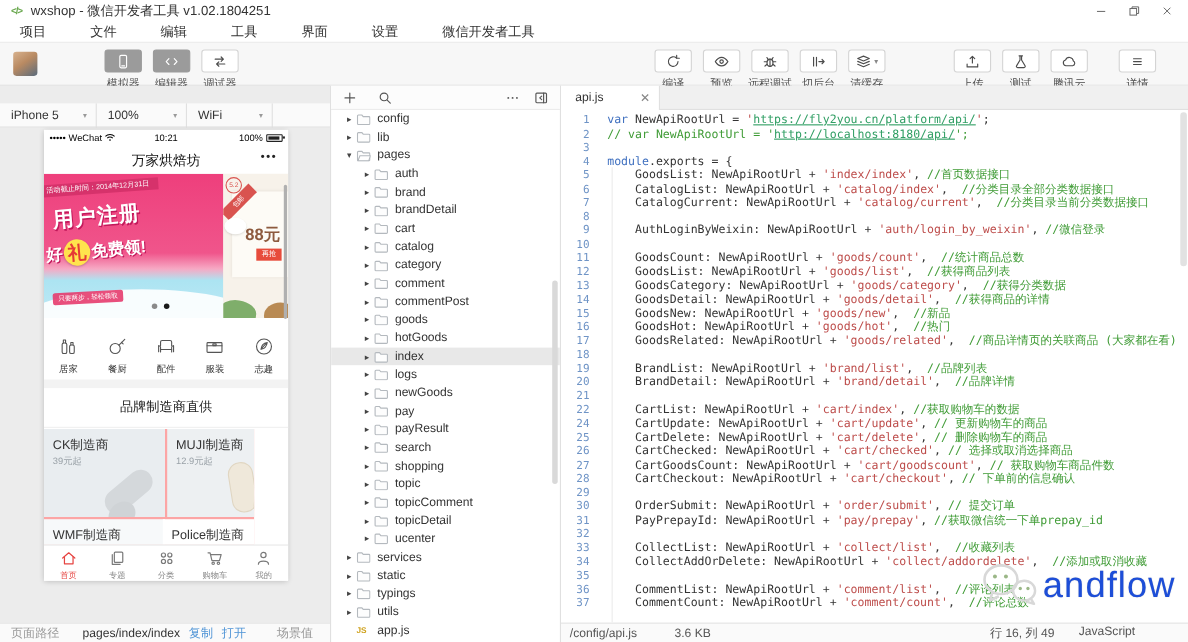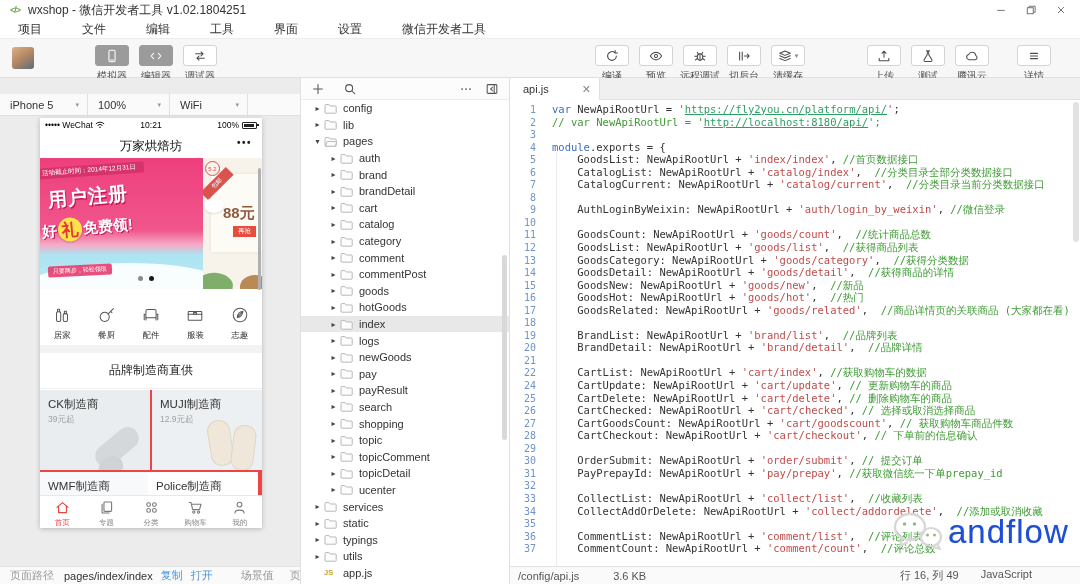--- a/index.html
+++ b/index.html
@@ -69,42 +69,42 @@
   #bn-leaf{position:absolute;left:-4px;bottom:-6px;width:34px;height:22px;background:#7fae6b;border-radius:50% 50% 0 0;transform:rotate(8deg)}
   #bn-bowl{position:absolute;right:-8px;bottom:-10px;width:30px;height:24px;background:#b98a53;border-radius:50%}
   #bn-dots{position:absolute;left:0;right:10px;bottom:5px;text-align:center}
   #bn-dots i{display:inline-block;width:5px;height:5px;border-radius:50%;margin:0 3px}
   #p-cats{position:absolute;left:0;top:182px;width:222px;height:45px;display:flex;background:#fff}
   .cat{flex:1;text-align:center;padding-top:4px;cursor:pointer}
   .cat svg{width:22px;height:22px;stroke:#555;fill:none;stroke-width:1.1;stroke-linecap:round;stroke-linejoin:round}
   .cat .cl{font-size:8.5px;color:#333;margin-top:1px}
   #p-div{position:absolute;left:0;top:227px;width:222px;height:8px;background:#f3f3f3}
   #p-sec{position:absolute;left:0;top:235px;width:222px;height:36px;background:#fff;display:flex;align-items:center;justify-content:center;font-size:12px;color:#222;border-bottom:1px solid #f0f0f0}
-  #p-brands{position:absolute;left:0;top:272px;width:222px;height:105px;overflow:hidden;background:#ef4444}
+  #p-brands{position:absolute;left:0;top:272px;width:191px;height:105px;overflow:hidden;background:#fca5a5}
   .bcard{position:absolute;width:110px;overflow:hidden;cursor:pointer}
   .bcard .bn{font-size:11.5px;color:#333;padding:7px 0 0 8px}
   .bcard .bp{font-size:8.5px;color:#9aa2a8;padding:2px 0 0 8px}
   .art-sock{position:absolute;right:8px;bottom:12px;width:50px;height:22px;background:#d4d8db;border-radius:12px;transform:rotate(-40deg)}
   .art-sock::after{content:"";position:absolute;left:-6px;bottom:-12px;width:26px;height:22px;background:#cfd3d6;border-radius:50%}
   .art-slippers{position:absolute;right:4px;bottom:-4px;width:54px;height:54px}
   .art-slippers::before,.art-slippers::after{content:"";position:absolute;width:21px;height:44px;background:#efe8da;border:1px solid #e0d6c2;border-radius:11px}
   .art-slippers::before{left:5px;transform:rotate(-9deg)}
   .art-slippers::after{right:3px;top:5px;transform:rotate(7deg)}
   #p-tabbar{position:absolute;left:0;top:377px;width:222px;height:33px;background:#fff;border-top:1px solid #e8e8e8;display:flex}
   .ptab{flex:1;text-align:center;padding-top:3px;cursor:pointer}
   .ptab svg{width:17px;height:17px;stroke:#7a7a7a;fill:none;stroke-width:1.3;stroke-linecap:round;stroke-linejoin:round}
   .ptab .tl2{font-size:7.5px;color:#888;margin-top:-1px}
   .ptab.active svg{stroke:#e64340}
   .ptab.active .tl2{color:#e64340}
   #p-scroll{position:absolute;right:1px;top:50px;width:3px;height:122px;background:#b0b0b0;border-radius:2px}
 
   
   #sim-status{position:absolute;left:0;bottom:0;width:300px;height:18px;background:#fafafa;border-top:1px solid #e3e3e3;display:flex;align-items:center;font-size:11px;white-space:nowrap;overflow:hidden}
   #sim-status .gray{color:#999}
-  #sim-status .val{color:#333;margin-left:10px}
+  #sim-status .val{color:#333;margin-left:21px}
   #sim-status .lnk{color:#4f94d6;margin-left:8px;cursor:pointer}
 
   
   #tree-panel{position:absolute;left:300px;top:0;width:210px;height:506px;background:#fff;border-left:1px solid #e0e0e0;border-right:1px solid #e0e0e0}
   #tree-head{position:absolute;left:0;top:0;width:100%;height:22px;border-bottom:1px solid #ececec;background:#fcfcfc}
   #tree-head .hic{position:absolute;top:4px;width:14px;height:14px;cursor:pointer}
   #tree-head svg{width:14px;height:14px;stroke:#555;fill:none;stroke-width:1.2;stroke-linecap:round;stroke-linejoin:round}
   #tree-rows{position:absolute;left:0;top:22px;width:100%;height:484px;overflow:hidden}
   .tree-row{height:16.6px;display:flex;align-items:center;font-size:11px;color:#333;cursor:pointer;white-space:nowrap}
   .tree-row.sel{background:#e8e8e8}

